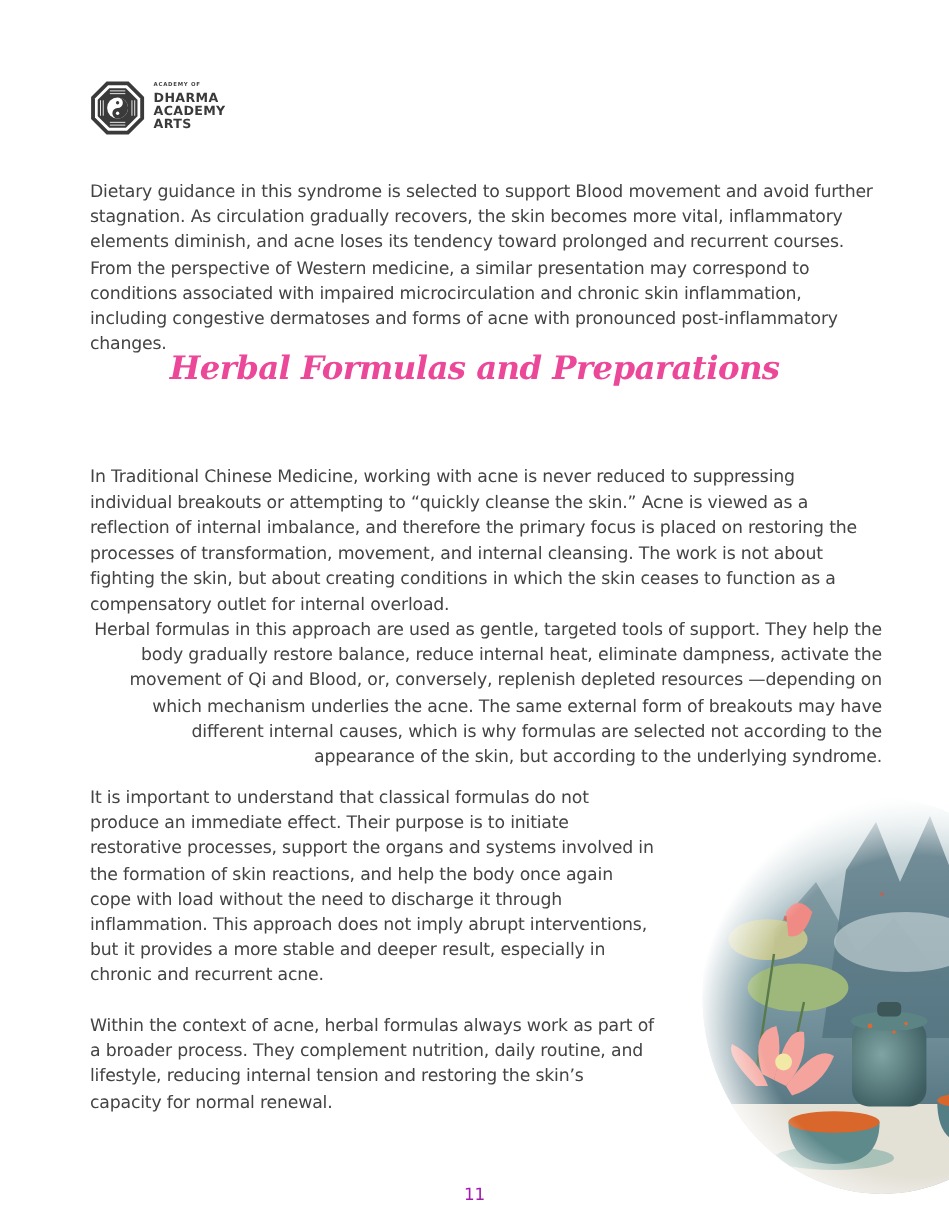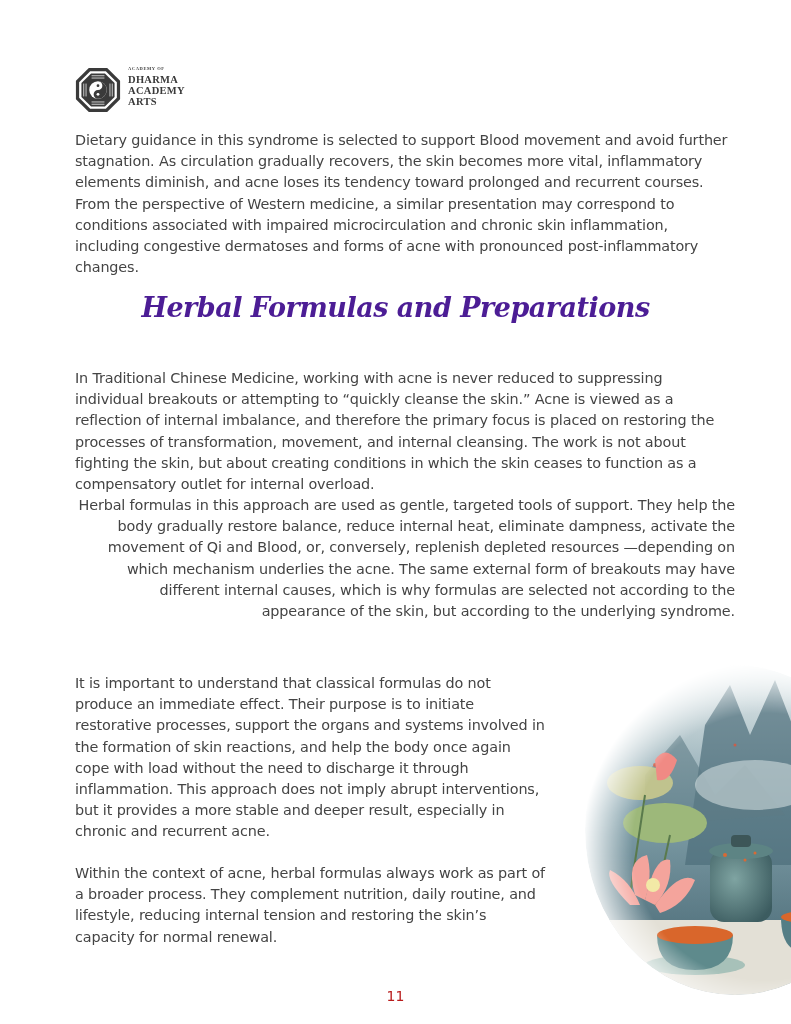--- a/index.html
+++ b/index.html
@@ -1,57 +1,57 @@
 <!DOCTYPE html>
 <html><head>
   <meta charset="utf-8">
   <style>
     html, body { margin: 0; padding: 0; background: #ffffff; }
     body {
       width: 791px; height: 1024px; position: relative; overflow: hidden;
       font-family: "DejaVu Sans", sans-serif; color: #3f3f3f;
     }
-    .logo { position: absolute; left: 75px; top: 67px; display: flex; align-items: flex-start; font-family: Liberation Serif, serif; }
+    .logo { position: absolute; left: 75px; top: 67px; display: flex; align-items: center; }
     .logo svg { width: 46px; height: 46px; display: block; }
     .logo-text { margin-left: 7px; line-height: 1; }
     .logo-small { font-size: 4.5px; letter-spacing: 0.6px; color: #444; font-weight: bold; display: block; margin-bottom: 2px; }
     .logo-big { font-size: 10.5px; font-weight: bold; color: #3a3a3a; letter-spacing: 0.3px; display: block; line-height: 11px; }
 
     .para {
       position: absolute; left: 75px; margin: 0;
       font-size: 14.4px; line-height: 21.2px; color: #444444;
       letter-spacing: -0.15px;
     }
-    .p-wide { width: 660px; }
-    .p-narrow { width: 470px; margin-top: 18px; }
+    .p-wide { width: 660px; margin-top: 20px; }
+    .p-narrow { width: 470px; }
     #p1 { top: 130px; }
     #p2 { top: 368px; }
     #p3 { top: 495px; text-align: right; }
     #p4 { top: 655px; }
     #p5 { top: 845px; }
 
     .heading {
       position: absolute; left: 0; width: 791px; top: 292px; margin: 0;
       text-align: center;
       font-family: "DejaVu Serif", serif; font-style: italic; font-weight: bold;
-      font-size: 27px; color: #4c1d95; letter-spacing: -0.5px;
+      font-size: 27px; color: #ec4899; letter-spacing: -0.5px;
     }
 
     .illustration {
       position: absolute; left: 585px; top: 665px; width: 300px; height: 330px;
       border-radius: 50%;
       overflow: hidden;
       -webkit-mask-image: radial-gradient(ellipse at 60% 55%, #000 52%, transparent 72%);
       mask-image: radial-gradient(ellipse at 60% 55%, #000 52%, transparent 72%);
     }
     .illustration svg { width: 100%; height: 100%; display: block; }
 
     .page-number {
       position: absolute; top: 988px; left: 0; width: 791px; text-align: center;
-      font-size: 14px; color: #b91c1c;
+      font-size: 14px; color: #a21caf;
     }
   </style>
 </head>
 <body>
 
 <div class="logo">
   <svg viewBox="0 0 100 100">
     <polygon points="30,2 70,2 98,30 98,70 70,98 30,98 2,70 2,30" fill="#3a3a3a"></polygon>
     <polygon points="33,9 67,9 91,33 91,67 67,91 33,91 9,67 9,33" fill="#fff"></polygon>
     <polygon points="35,14 65,14 86,35 86,65 65,86 35,86 14,65 14,35" fill="#3a3a3a"></polygon>

